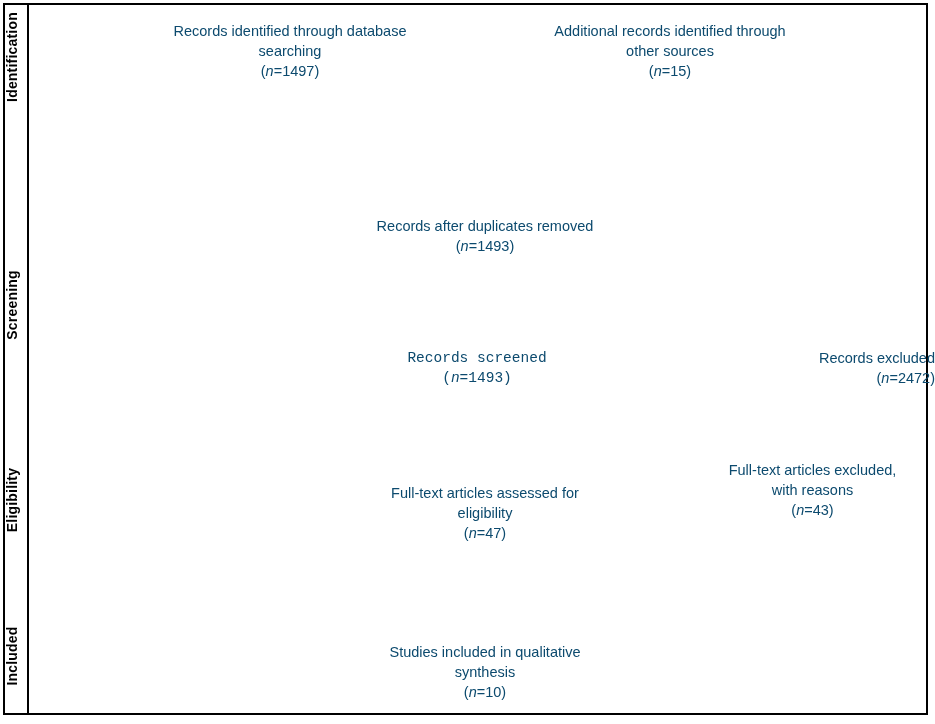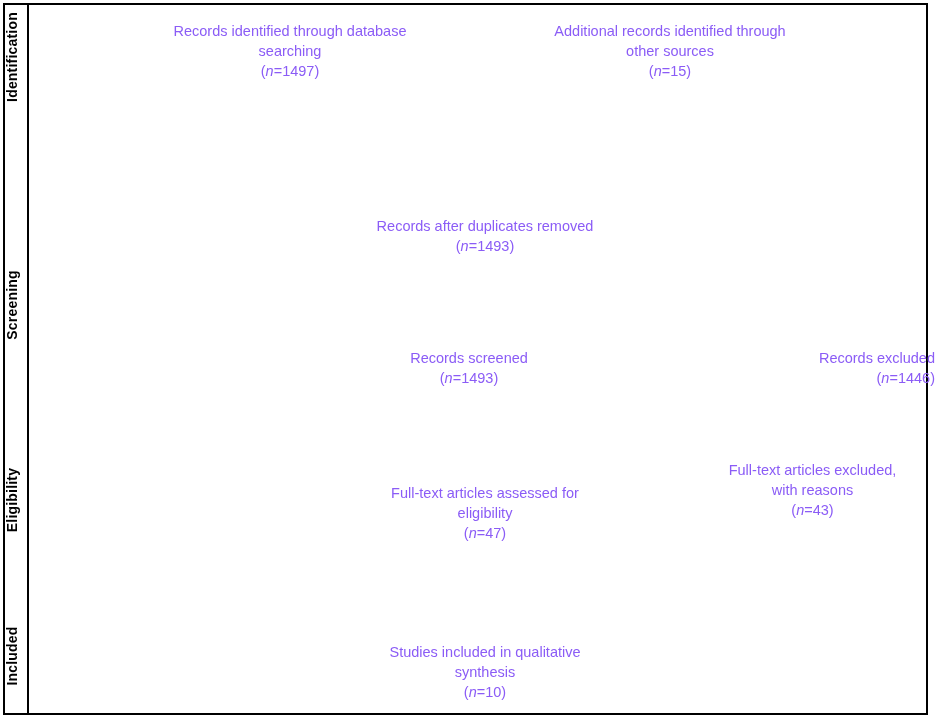--- a/index.html
+++ b/index.html
@@ -63,21 +63,21 @@
     transform-origin: center center;
     display: block;
   }
 
   
   .flow-box {
     position: absolute;
     text-align: center;
     font-size: 14.5px;
     line-height: 20px;
-    color: #8b5cf6;
+    color: #0c4a6e;
   }
   .flow-box .title {
     display: block;
     white-space: pre-line;
   }
   .flow-box .count {
     display: block;
     white-space: nowrap;
   }
   .flow-box .count i {
@@ -118,28 +118,28 @@
     <span class="title">Additional records identified through
 other sources</span>
     <span class="count"><span>(</span><i>n</i><span>=15</span><span>)</span></span>
   </div>
 
   <div class="flow-box" style="left:340px; top:191px; width:290px;margin-top:25px;">
     <span class="title">Records after duplicates removed</span>
     <span class="count"><span>(</span><i>n</i><span>=1493</span><span>)</span></span>
   </div>
 
-  <div class="flow-box" style="left:324px; top:348px; width:290px;">
+  <div class="flow-box" style="left:332px; top:348px; width:290px;font-family:Liberation Mono, monospace;">
     <span class="title">Records screened</span>
     <span class="count"><span>(</span><i>n</i><span>=1493</span><span>)</span></span>
   </div>
 
   <div class="flow-box" style="left:690px; top:348px; width:245px;text-align:right;">
     <span class="title">Records excluded</span>
-    <span class="count"><span>(</span><i>n</i><span>=1446</span><span>)</span></span>
+    <span class="count"><span>(</span><i>n</i><span>=2472</span><span>)</span></span>
   </div>
 
   <div class="flow-box" style="left:340px; top:483px; width:290px;">
     <span class="title">Full-text articles assessed for
 eligibility</span>
     <span class="count"><span>(</span><i>n</i><span>=47</span><span>)</span></span>
   </div>
 
   <div class="flow-box" style="left:690px; top:460px; width:245px;">
     <span class="title">Full-text articles excluded,

